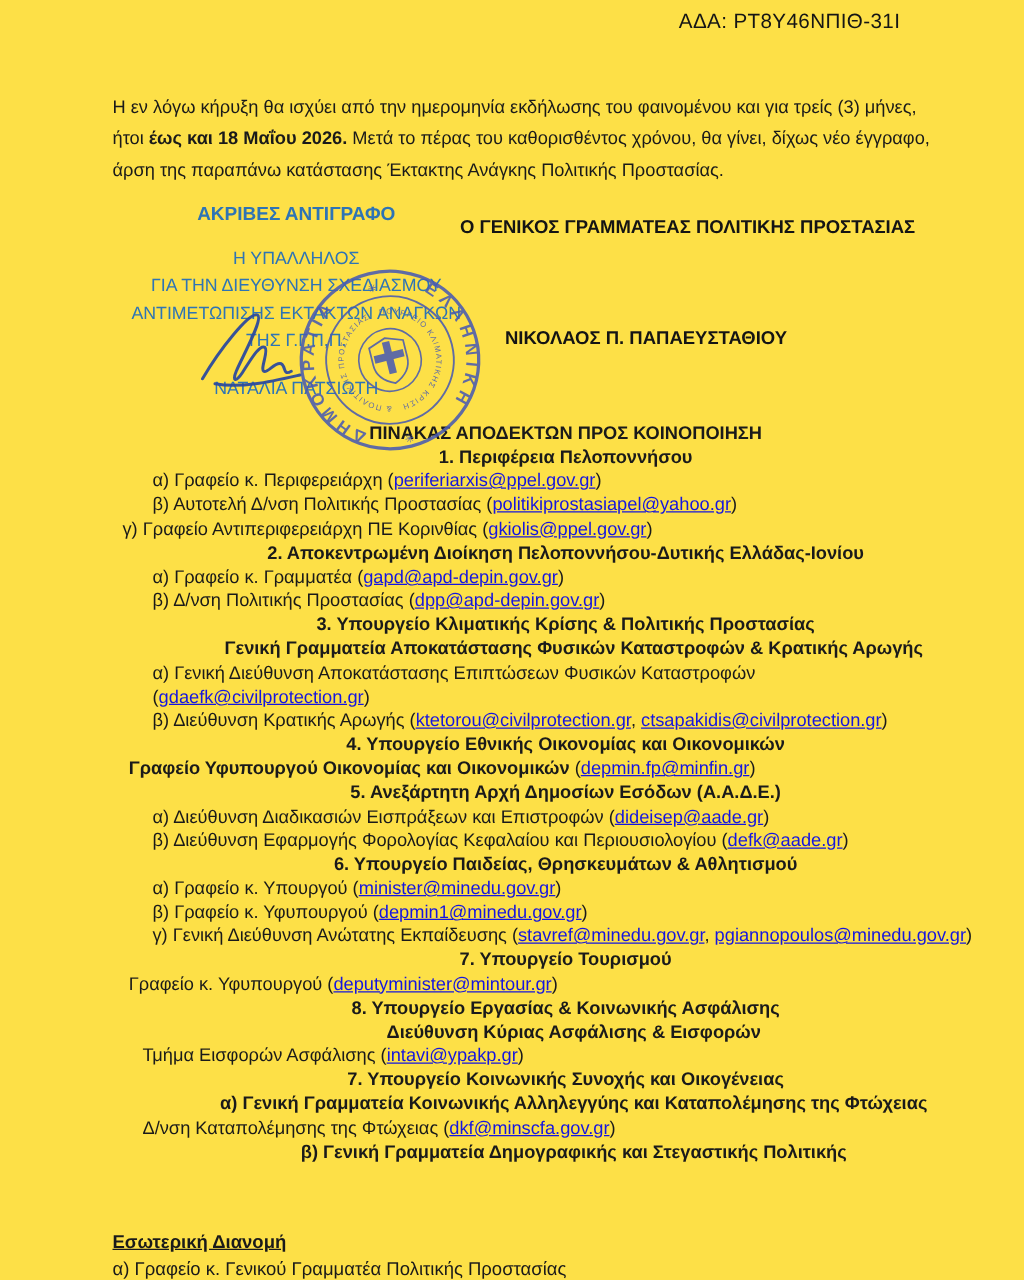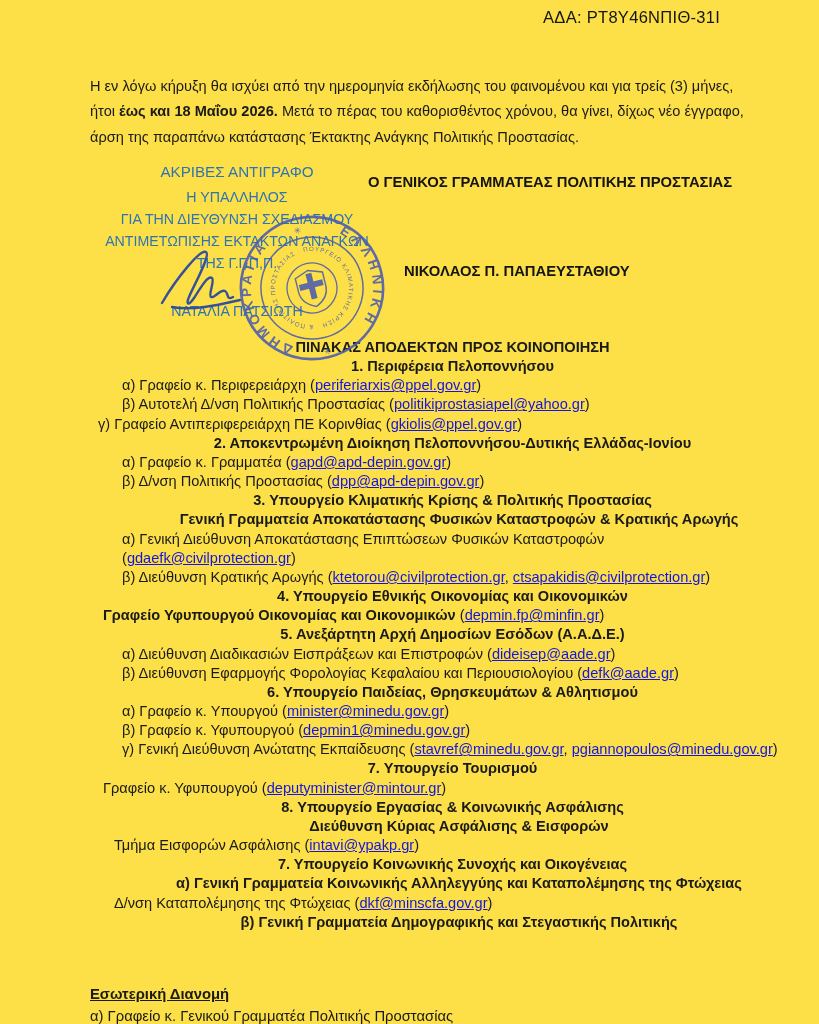--- a/index.html
+++ b/index.html
@@ -7,21 +7,21 @@
     position:relative;width:819px;height:1024px;margin:0 auto;
     background:#fde047;overflow:hidden;
     font-family:"Liberation Sans","DejaVu Sans",sans-serif;
     color:#1a1a1a;
   }
   .b{font-weight:bold;text-align:center;}
   .ada{position:absolute;left:543px;top:8px;font-size:16.5px;letter-spacing:.3px;color:#151515;white-space:nowrap;}
   .intro{position:absolute;left:90px;top:74px;width:720px;font-size:14.6px;}
   .intro .iline{white-space:nowrap;line-height:25.4px;}
   .copyblk{position:absolute;left:92px;top:161px;width:290px;text-align:center;color:#2e74b5;font-size:14.2px;line-height:22px;}
-  .cb-title{font-weight:normal;font-size:15.2px;margin-bottom:3px;}
+  .cb-title{font-weight:bold;font-size:15.2px;margin-bottom:13px;}
   .cb-name{position:absolute;left:92px;top:303px;width:290px;text-align:center;color:#2e74b5;font-size:14.2px;z-index:1;}
   .signature{position:absolute;left:148px;top:245px;z-index:2;}
   .sg-title{position:absolute;left:368px;top:174px;font-weight:bold;font-size:14.8px;white-space:nowrap;color:#141414;}
   .sg-name{position:absolute;left:404px;top:263px;font-weight:bold;font-size:14.8px;white-space:nowrap;color:#141414;}
   .stamp{position:absolute;left:236px;top:212px;opacity:.88;z-index:3;pointer-events:none;}
   .dist{position:absolute;left:90px;top:338px;width:725px;font-size:14.6px;}
   .dist .dline{line-height:19.15px;white-space:nowrap;}
   .ind-n{padding-left:0;}
   .ind-xs{padding-left:8px;}
   .ind-s{padding-left:13px;}

